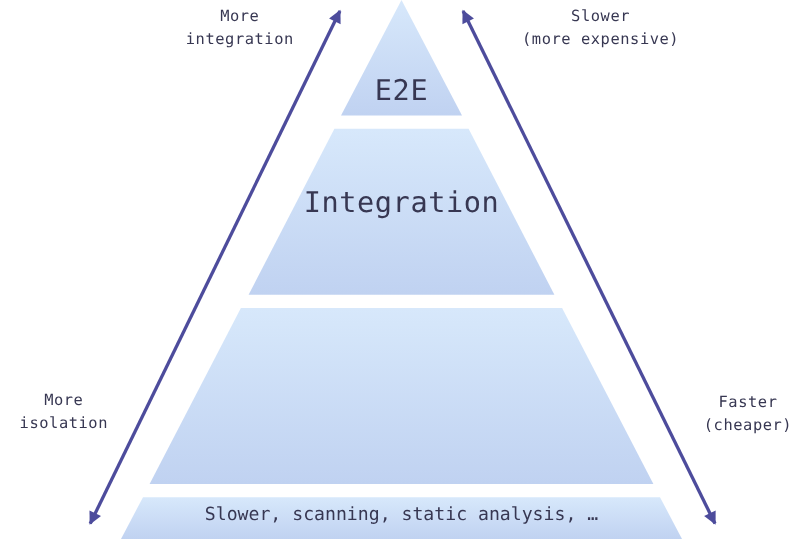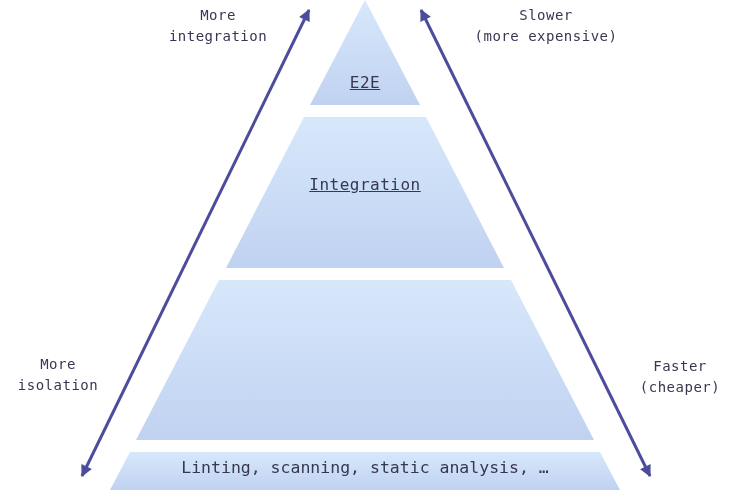--- a/index.html
+++ b/index.html
@@ -21,24 +21,23 @@
     top: 0;
     left: 0;
   }
   .label {
     position: absolute;
     text-align: center;
     white-space: pre-line;
     color: #373752;
   }
   .layer-label {
-    font-size: 16px;
+    font-size: 26px;
     line-height: 22px;
     letter-spacing: 0.5px;
-    text-decoration: underline;
   }
   .base-label {
     font-size: 16.5px;
     line-height: 20px;
   }
   .annotation {
     font-size: 14px;
     line-height: 21px;
     letter-spacing: 0.5px;
   }
@@ -67,21 +66,21 @@
     <polygon points="304,117 426,117 504,268 226,268" fill="url(#layerGrad)"></polygon>
     <polygon points="219,280 511,280 594,440 136,440" fill="url(#layerGrad)"></polygon>
     <polygon points="130,452 600,452 620,490 110,490" fill="url(#layerGrad)"></polygon>
   </svg>
 
   <div class="label layer-label" style="left:265px; top:72px; width:200px;">E2E</div>
 
   <div class="label layer-label" style="left:240px; top:174px; width:250px;">Integration</div>
 
 
-  <div class="label base-label" style="left:115px; top:458px; width:500px;">Linting, scanning, static analysis, …</div>
+  <div class="label base-label" style="left:115px; top:458px; width:500px;">Slower, scanning, static analysis, …</div>
 
   <div class="label annotation" style="left:128px; top:5px; width:180px;">More
 integration</div>
 
   <div class="label annotation" style="left:436px; top:5px; width:220px;">Slower
 (more expensive)</div>
 
   <div class="label annotation" style="left:0px; top:354px; width:116px;">More
 isolation</div>
 

